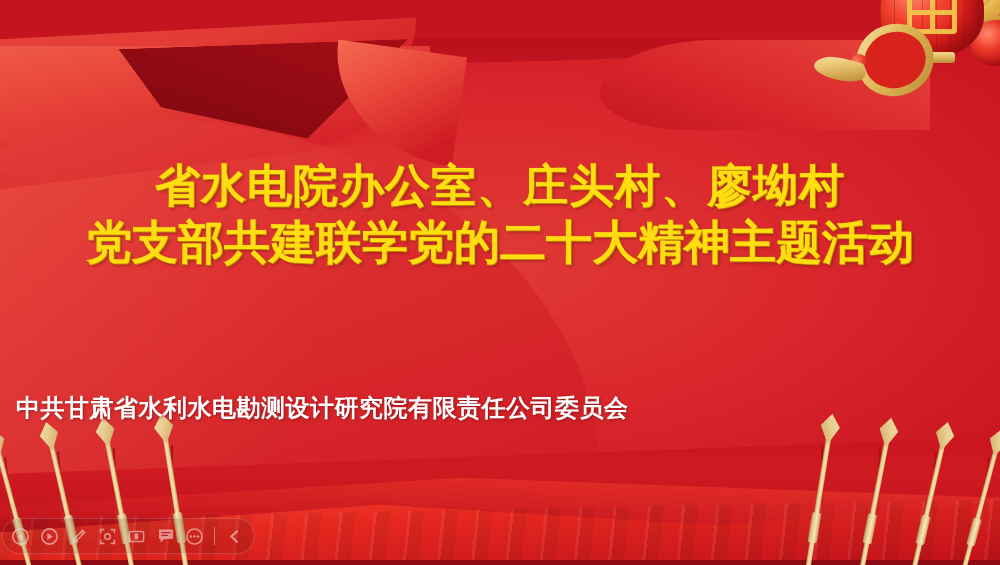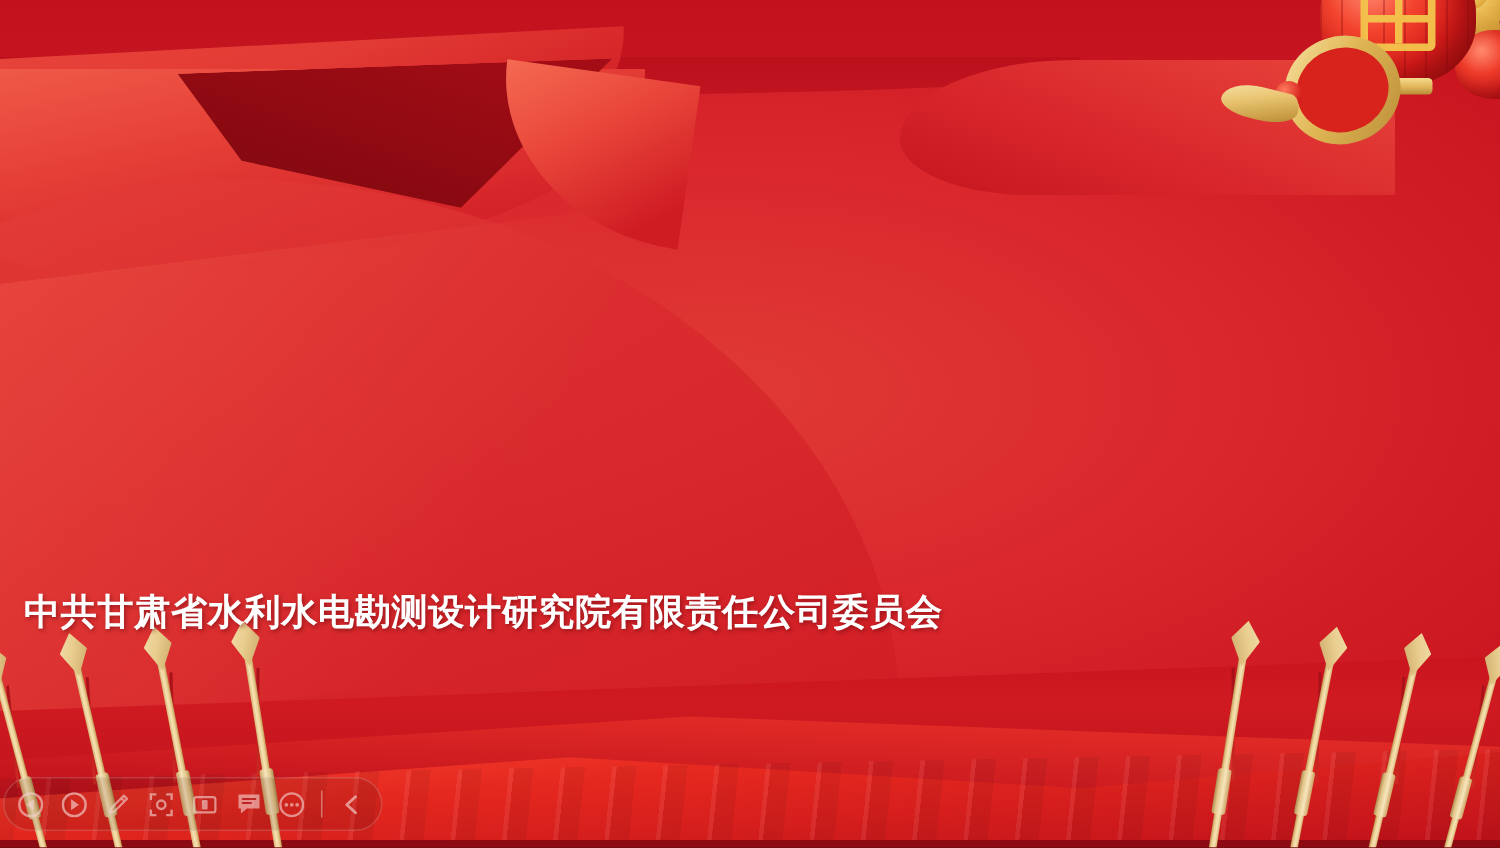--- a/index.html
+++ b/index.html
@@ -460,20 +460,22 @@
 
     <div class="lantern-cap-bot" style="right:63px;top:86px;bottom:auto;left:auto;transform:none;"></div>
     <div class="tassel">
       <div class="ring"></div>
       <div class="knot"></div>
       <div class="body"></div>
     </div>
   </div>
 
   <div class="title-block">
+    <div class="title-line l1">省水电院办公室、庄头村、廖坳村</div>
+    <div class="title-line l2">党支部共建联学党的二十大精神主题活动</div>
   </div>
 
   <div class="subtitle-block">
     <div class="subtitle-line">中共甘肃省水利水电勘测设计研究院有限责任公司委员会</div>
   </div>
 
 
   <div class="toolbar">
 
     <div class="tb-btn">

